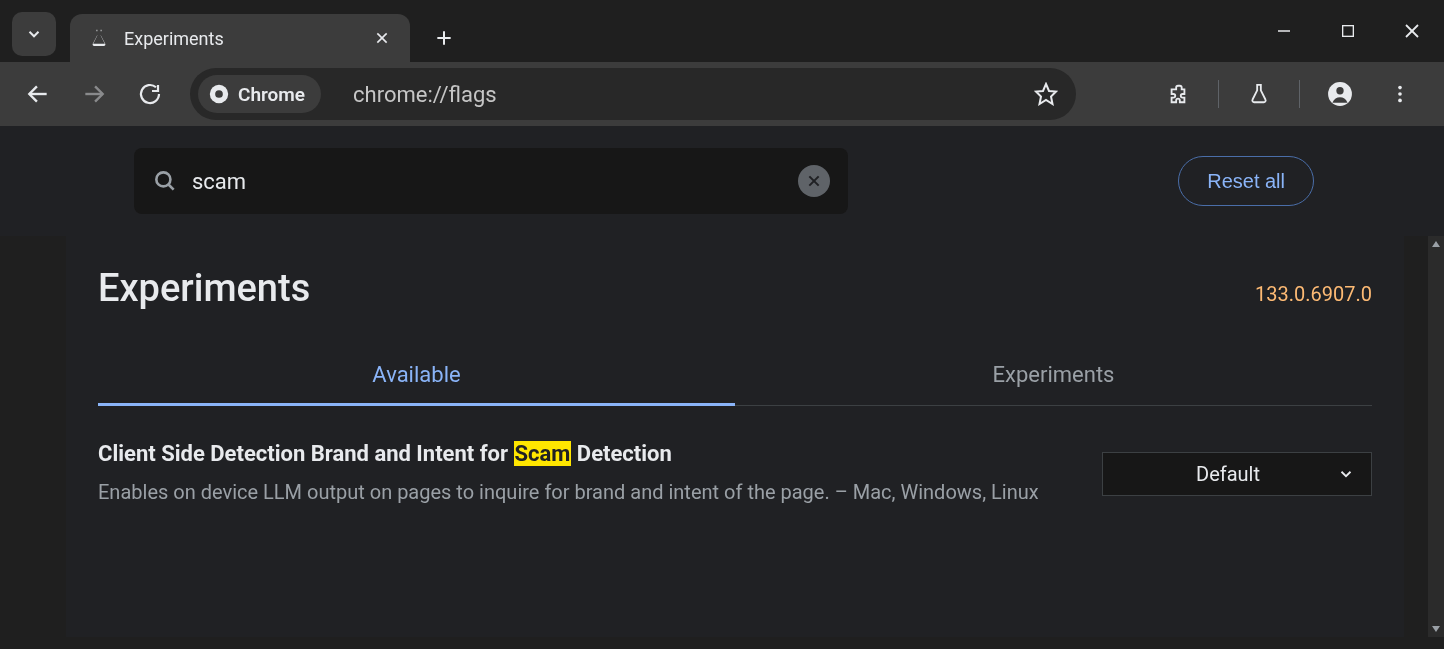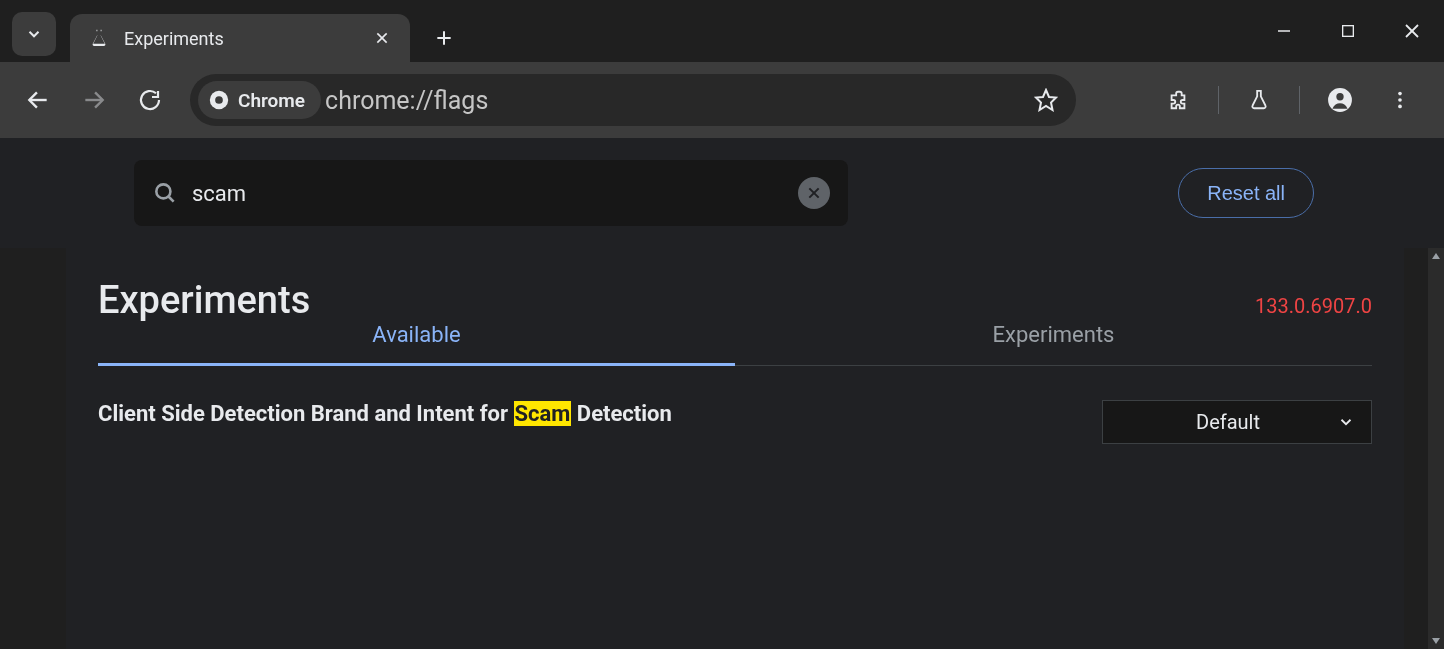--- a/index.html
+++ b/index.html
@@ -57,21 +57,21 @@
     display: flex;
   }
   .win-btn {
     width: 64px;
     height: 62px;
     display: flex; align-items: center; justify-content: center;
   }
 
   
   .toolbar {
-    height: 76px;
+    height: 64px;
     background: #3c3c3c;
     display: flex;
     align-items: center;
     padding: 3px 10px;
   }
   .tool-btn {
     width: 44px; height: 44px;
     border-radius: 50%;
     display: flex; align-items: center; justify-content: center;
     margin: 0 6px;
@@ -91,21 +91,21 @@
     display: flex;
     align-items: center;
     background: #3c3c3c;
     height: 38px;
     border-radius: 19px;
     padding: 0 16px 0 10px;
     gap: 8px;
   }
   .chrome-chip svg { display:block; }
   .chrome-chip-label { font-size: 19px; font-weight: 600; color: #e8eaed; }
-  .url-text { font-size: 25px; color: #c6c6c6; margin-left: 4px; flex:1; }
+  .url-text { font-size: 22px; color: #c6c6c6; margin-left: 32px; flex:1; }
   .toolbar-right {
      display: flex; align-items: center; margin-left: auto; gap: 4px; padding-right:6px;
   }
   .divider { width:1px; height:28px; background:#5f6368; margin:0 8px; }
 
   
   .search-bar {
     height: 110px;
     background: #202124;
     display: flex;
@@ -171,24 +171,25 @@
     padding-top: 30px;
   }
   .page-heading {
     font-size: 38px;
     font-weight: 500;
     color: #e8eaed;
   }
   .version {
     margin-left:auto;
     font-size: 20px;
-    color:#ef4444;
+    color:#fdba74;
   }
   .tabs {
     display:flex;
+    margin-top: 52px;
     border-bottom: 1px solid #3c4043;
   }
   .ctab {
     flex:1;
     text-align:center;
     font-size: 22px;
     padding-bottom: 18px;
     color:#9aa0a6;
     position:relative;
     cursor:pointer;
@@ -384,20 +385,23 @@
       </div>
       <div class="ctab">
         <span>Experiments</span>
       </div>
     </div>
     <div class="flag-row">
       <div class="flag-text">
         <div class="flag-title">
           <span>Client Side Detection Brand and Intent for </span><span class="highlight">Scam</span><span> Detection</span>
         </div>
+        <div class="flag-desc">
+          <span class="inline">Enables on device LLM output on pages to inquire for brand and intent of the page. – Mac, Windows, Linux</span>
+        </div>
       </div>
       <div class="flag-select">
         <span class="flag-select-label">Default</span>
         <svg width="18" height="18" viewBox="0 0 24 24" fill="none" stroke="#e8eaed" stroke-width="2.4">
             <polyline points="6 9 12 15 18 9"></polyline>
           </svg>
       </div>
     </div>
   </div>
   <div class="gutter-right"></div>

